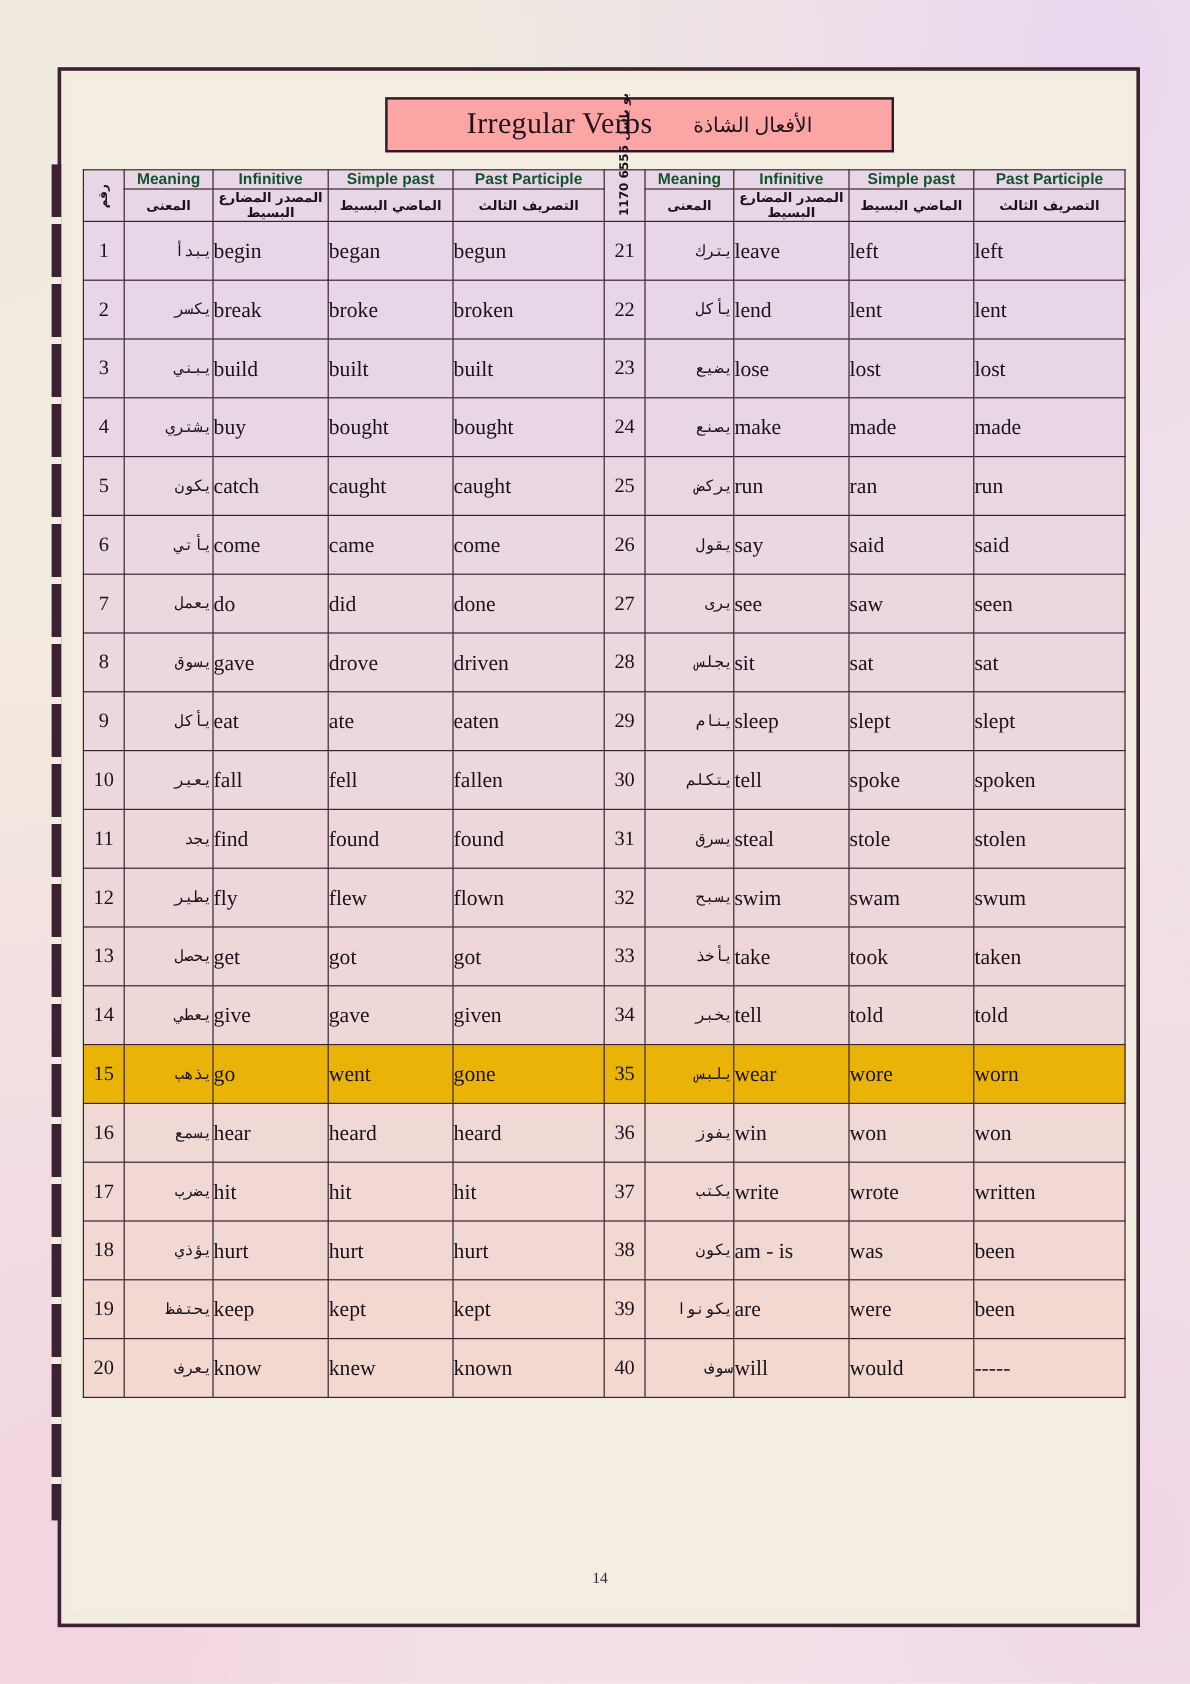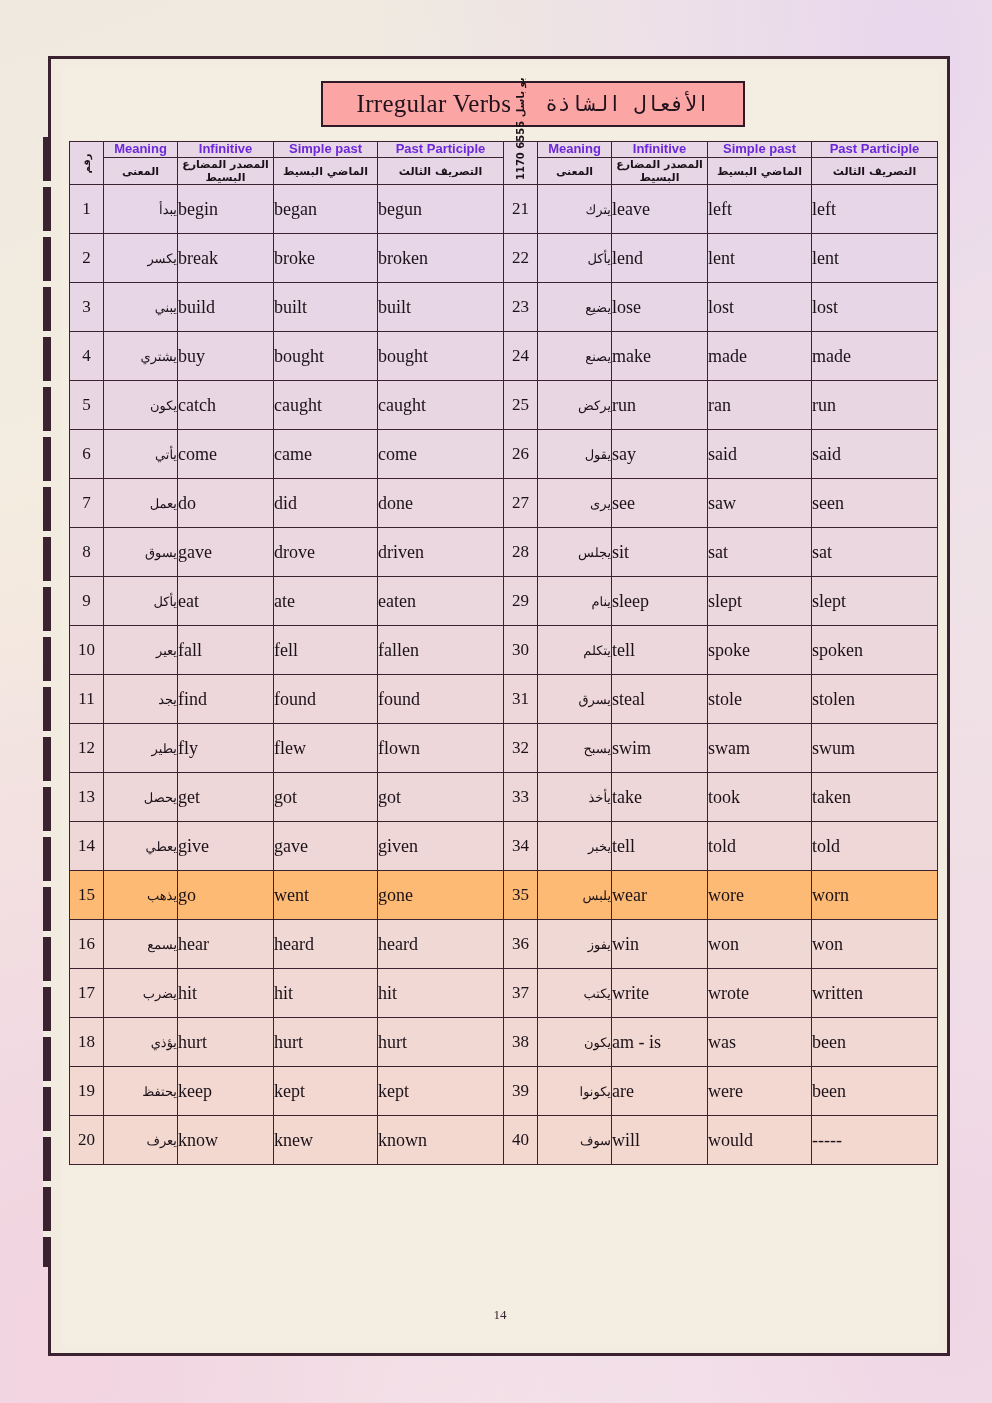--- a/index.html
+++ b/index.html
@@ -62,22 +62,22 @@
     gap: 34px;
     box-sizing: border-box;
   }
   .title-en {
     font-family: "Liberation Serif", serif;
     font-size: 25px;
     color: #20131c;
     letter-spacing: 0.3px;
   }
   .title-ar {
-    font-family: Liberation Mono, monospace;
-    font-size: 21px;
+    font-family: Liberation Serif, serif;
+    font-size: 17px;
     color: #20131c;
     direction: rtl;
   }
 
   
   .spine {
     position: absolute;
     left: -8px;
     top: 78px;
     width: 8px;
@@ -118,21 +118,21 @@
     text-align: center;
     vertical-align: middle;
     background: #e7d7e6;
     font-weight: bold;
   }
   .hd-en {
     font-family: "Liberation Sans", sans-serif;
     font-size: 13px;
     padding: 8px 2px;
     line-height: 1.15;
-    color: #6d28d9;
+    color: #14532d;
   }
   .hd-ar {
     font-family: "DejaVu Sans", sans-serif;
     font-size: 11px;
     padding: 6px 2px;
     line-height: 1.2;
     direction: rtl;
     color: #1b1118;
   }
   .hd-rot {
@@ -160,21 +160,21 @@
   }
   td.num {
     text-align: center;
     font-family: "Liberation Serif", serif;
     font-size: 17px;
     padding-left: 2px;
   }
   td.ar {
     text-align: right;
     direction: rtl;
-    font-family: Liberation Sans, sans-serif;
+    font-family: Liberation Mono, monospace;
     font-size: 13px;
     padding-right: 8px;
     color: #1b1118;
   }
   td.en {
     text-align: left;
     font-family: "Liberation Serif", serif;
     font-size: 18px;
     padding-left: 10px;
     color: #1b1118;
@@ -410,21 +410,21 @@
               <td class="ar">يعطي</td>
               <td class="en">give</td>
               <td class="en">gave</td>
               <td class="en">given</td>
               <td class="num">34</td>
               <td class="ar">يخبر</td>
               <td class="en">tell</td>
               <td class="en">told</td>
               <td class="en">told</td>
             </tr>
-            <tr style="background: #fdba74;">
+            <tr style="background: #eab308;">
               <td class="num">15</td>
               <td class="ar">يذهب</td>
               <td class="en">go</td>
               <td class="en">went</td>
               <td class="en">gone</td>
               <td class="num">35</td>
               <td class="ar">يلبس</td>
               <td class="en">wear</td>
               <td class="en">wore</td>
               <td class="en">worn</td>

